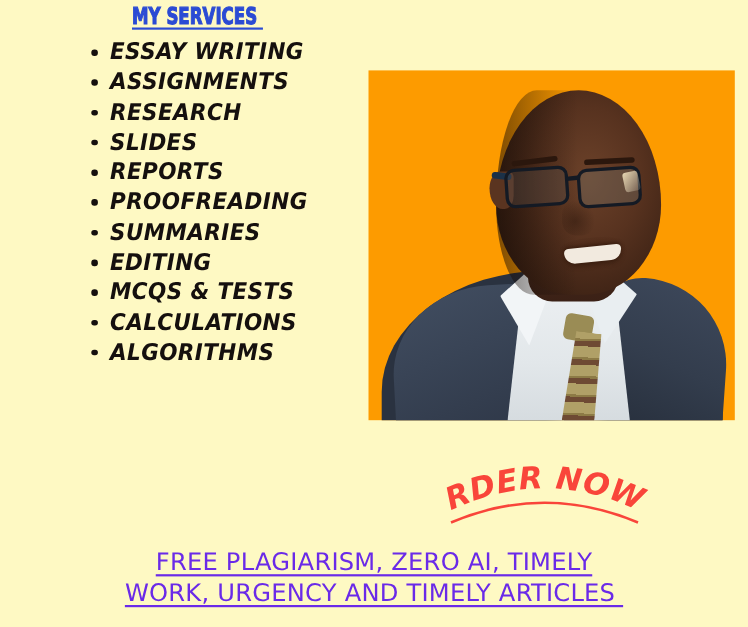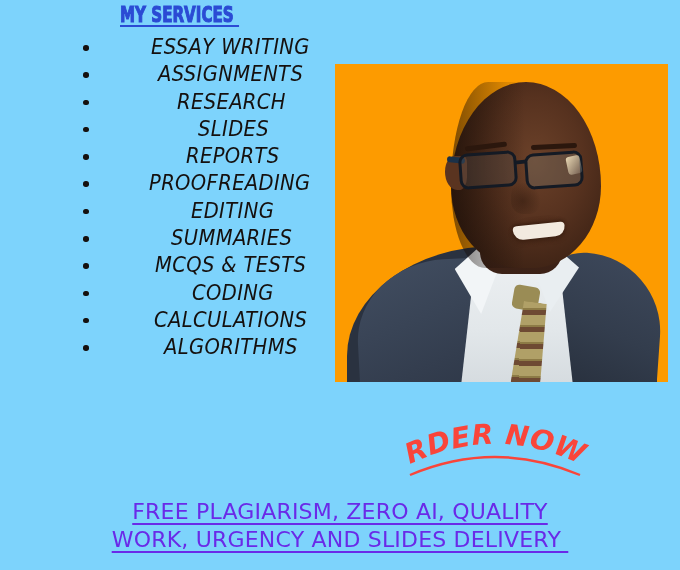--- a/index.html
+++ b/index.html
@@ -10,21 +10,21 @@
   body {
     background: #8a8a8a;
     font-family: "Liberation Sans", sans-serif;
   }
 
   #banner {
     position: relative;
     width: 680px;
     height: 570px;
     overflow: hidden;
-    background: #7dd3fc;
+    background: #fef9c3;
   }
 
   
   #services-title {
     position: absolute;
     left: 120px;
     top: 4px;
     font-family: "DejaVu Sans", sans-serif;
     font-weight: bold;
     font-size: 21px;
@@ -51,25 +51,24 @@
     width: 290px;
   }
   #services-list li {
     position: relative;
     height: 27.3px;
     padding-left: 18px;
     color: #15100e;
     font-family: "DejaVu Sans", sans-serif;
     font-size: 21px;
     font-style: italic;
-    font-weight: 400;
+    font-weight: 700;
     letter-spacing: 0.4px;
     line-height: 27.3px;
     white-space: nowrap;
-    text-align: center;
   }
   #services-list li .bullet {
     position: absolute;
     left: 1px;
     top: 11px;
     width: 5.5px;
     height: 5.5px;
     border-radius: 50%;
     background: #15100e;
   }
@@ -367,33 +366,29 @@
     <li>
       <span class="bullet"></span>
       <span class="txt">REPORTS</span>
     </li>
     <li>
       <span class="bullet"></span>
       <span class="txt">PROOFREADING</span>
     </li>
     <li>
       <span class="bullet"></span>
+      <span class="txt">SUMMARIES</span>
+    </li>
+    <li>
+      <span class="bullet"></span>
       <span class="txt">EDITING</span>
     </li>
     <li>
       <span class="bullet"></span>
-      <span class="txt">SUMMARIES</span>
-    </li>
-    <li>
-      <span class="bullet"></span>
       <span class="txt">MCQS &amp; TESTS</span>
-    </li>
-    <li>
-      <span class="bullet"></span>
-      <span class="txt">CODING</span>
     </li>
     <li>
       <span class="bullet"></span>
       <span class="txt">CALCULATIONS</span>
     </li>
     <li>
       <span class="bullet"></span>
       <span class="txt">ALGORITHMS</span>
     </li>
   </ul>
@@ -434,17 +429,17 @@
       <text>
         <textPath href="#arch" startOffset="50%" text-anchor="middle">
           <tspan>ORDER NOW !</tspan>
         </textPath>
       </text>
       <use href="#archline" stroke="#f9453a" stroke-width="2.4" fill="none"></use>
     </svg>
   </div>
 
   <div id="tagline">
-    <span class="line">FREE PLAGIARISM, ZERO AI, QUALITY</span>
-    <span class="line">WORK, URGENCY AND SLIDES DELIVERY </span>
+    <span class="line">FREE PLAGIARISM, ZERO AI, TIMELY</span>
+    <span class="line">WORK, URGENCY AND TIMELY ARTICLES </span>
   </div>
 
 </div>
 
 </body></html>

